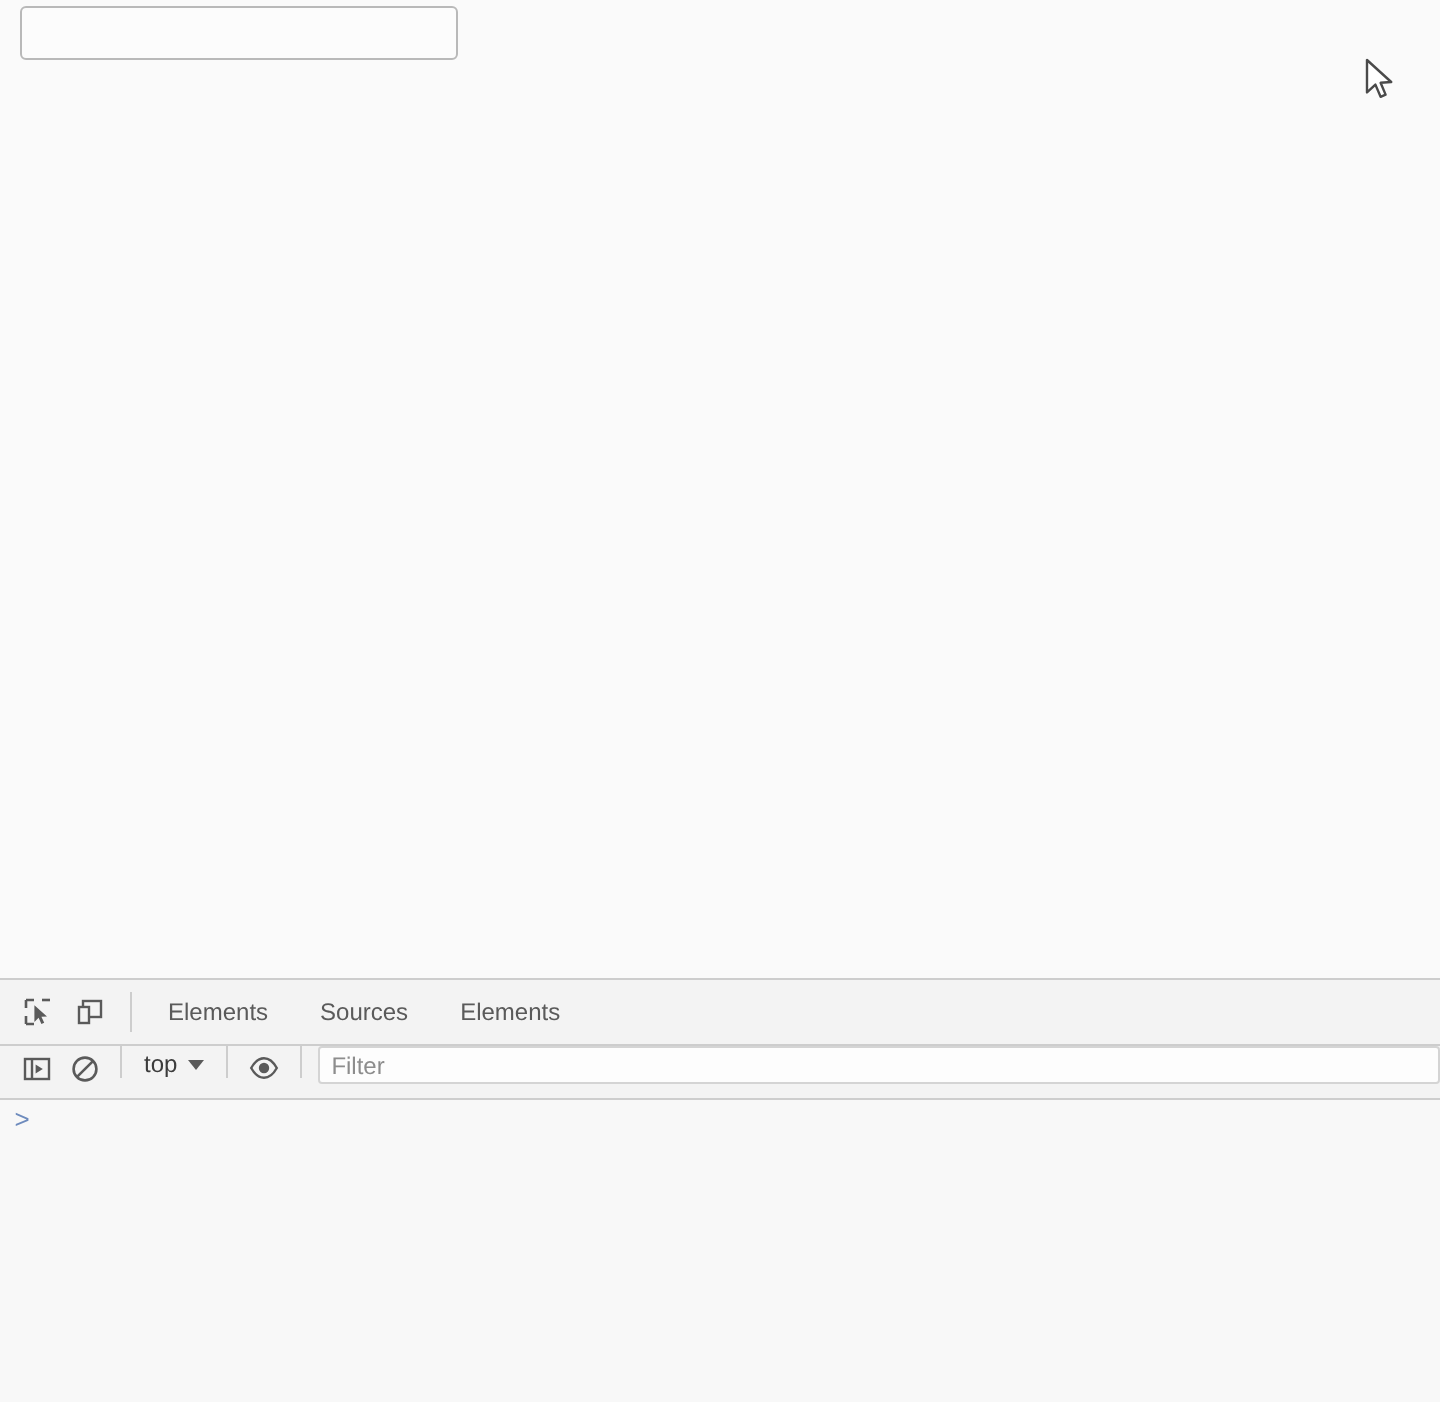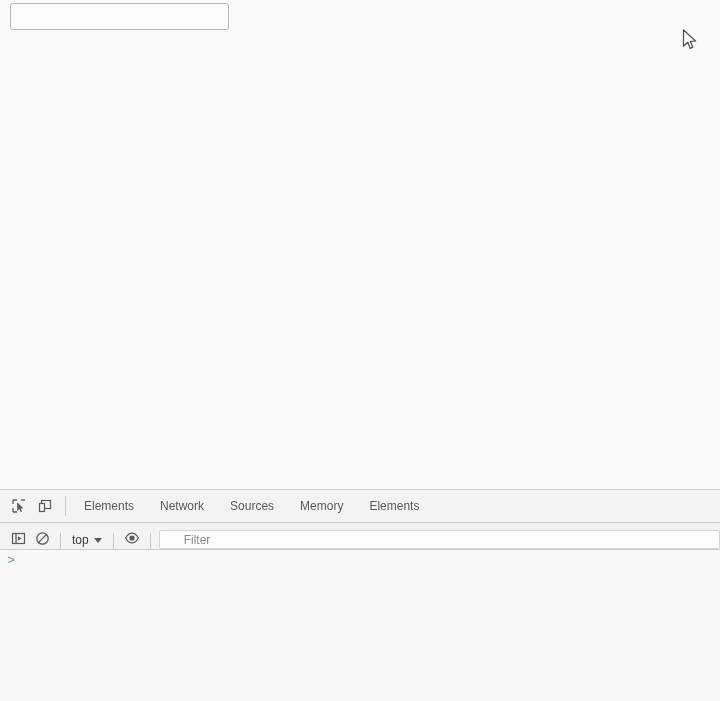--- a/index.html
+++ b/index.html
@@ -130,21 +130,21 @@
     background: #1a73e8;
   }
 
   
   #console-toolbar {
     height: 27px;
     min-height: 27px;
     background: #f3f3f3;
     border-bottom: 1px solid #cdcdcd;
     display: flex;
-    align-items: flex-end;
+    align-items: flex-start;
     box-sizing: border-box;
     padding-left: 6px;
   }
   .ct-icon {
     width: 24px;
     height: 22px;
     display: flex;
     align-items: center;
     justify-content: center;
     cursor: pointer;
@@ -180,21 +180,21 @@
     height: 19px;
     margin-left: 2px;
     margin-right: 0;
     box-sizing: border-box;
     border: 1px solid #d4d4d4;
     border-radius: 2px;
     background: #fdfdfd;
     font-family: "Liberation Sans", sans-serif;
     font-size: 12px;
     color: #222;
-    padding: 0 24px;
+    padding: 0 6px;
     outline: none;
   }
   #filter-input::placeholder { color: #8d8d8d; }
 
   
   #console-body {
     flex: 1 1 auto;
     background: #f8f8f8;
     overflow: hidden;
     position: relative;
@@ -260,27 +260,21 @@
       </div>
     </div>
 
     <div class="tb-sep"></div>
 
     <div id="tab-list">
       <div class="dt-tab">
         <span>Elements</span>
       </div>
       <div class="dt-tab">
-        <span>Network</span>
-      </div>
-      <div class="dt-tab">
         <span>Sources</span>
-      </div>
-      <div class="dt-tab">
-        <span>Memory</span>
       </div>
       <div class="dt-tab">
         <span>Elements</span>
       </div>
     </div>
   </div>
 
   <div id="console-toolbar">
     <div class="ct-icon">
       <svg width="15" height="15" viewBox="0 0 15 15">

